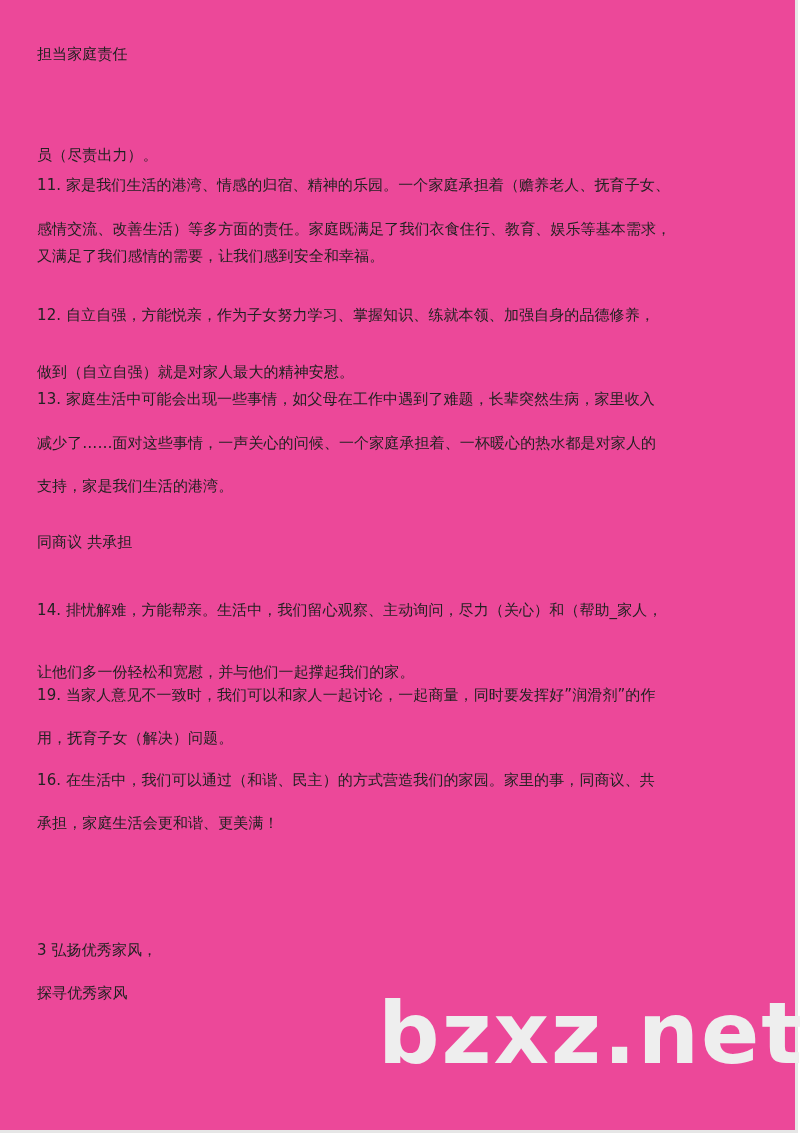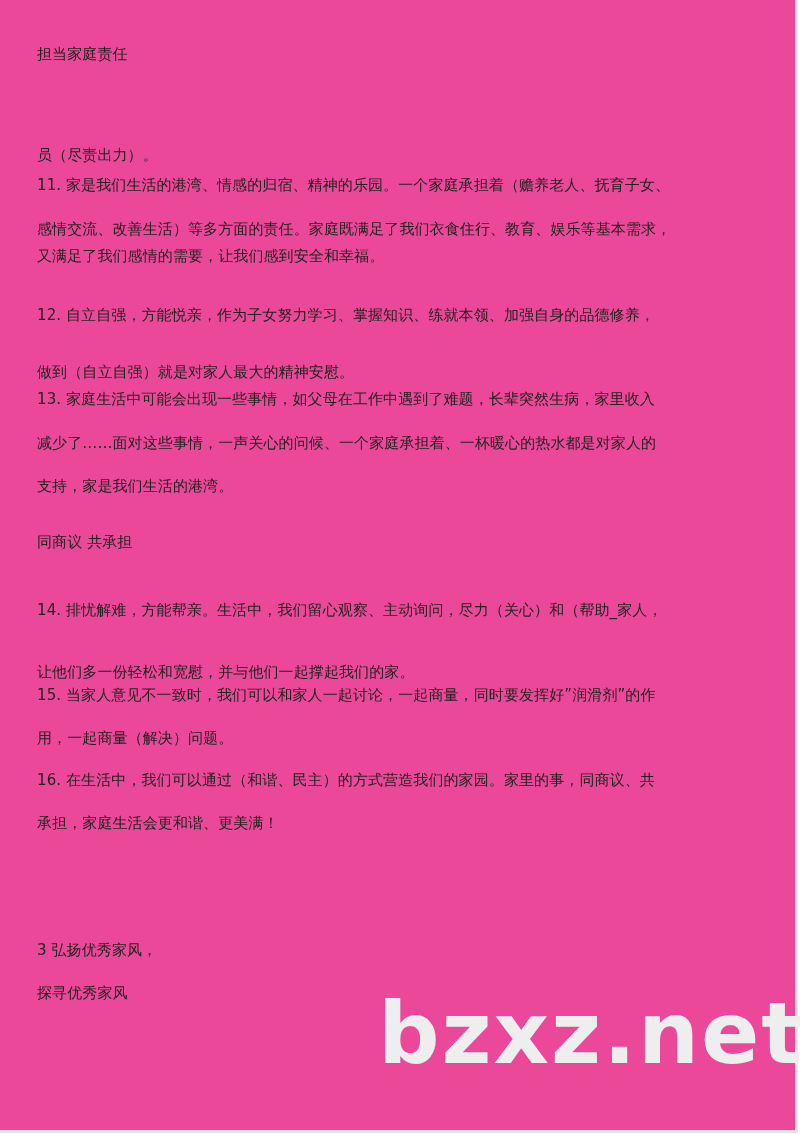--- a/index.html
+++ b/index.html
@@ -65,22 +65,22 @@
 
   <div class="line" style="top:389px">13.  家庭生活中可能会出现一些事情，如父母在工作中遇到了难题，长辈突然生病，家里收入</div>
   <div class="line" style="top:433px">减少了……面对这些事情，一声关心的问候、一个家庭承担着、一杯暖心的热水都是对家人的</div>
   <div class="line" style="top:476px">支持，家是我们生活的港湾。</div>
 
   <div class="line" style="top:532px">同商议  共承担</div>
 
   <div class="line" style="top:600px">14. 排忧解难，方能帮亲。生活中，我们留心观察、主动询问，尽力（关心）和（帮助_家人，</div>
   <div class="line" style="top:662px">让他们多一份轻松和宽慰，并与他们一起撑起我们的家。</div>
 
-  <div class="line" style="top:685px">15. 当家人意见不一致时，我们可以和家人一起讨论，一起商量，同时要发挥好”润滑剂”的作</div>
-  <div class="line" style="top:728px">用，一起商量（解决）问题。</div>
+  <div class="line" style="top:685px">19. 当家人意见不一致时，我们可以和家人一起讨论，一起商量，同时要发挥好”润滑剂”的作</div>
+  <div class="line" style="top:728px">用，抚育子女（解决）问题。</div>
 
   <div class="line" style="top:770px">16. 在生活中，我们可以通过（和谐、民主）的方式营造我们的家园。家里的事，同商议、共</div>
   <div class="line" style="top:813px">承担，家庭生活会更和谐、更美满！</div>
 
   <div class="line" style="top:940px">3  弘扬优秀家风，</div>
   <div class="line" style="top:983px">探寻优秀家风</div>
 
   <div class="watermark">bzxz.net</div>
 </div>
 

